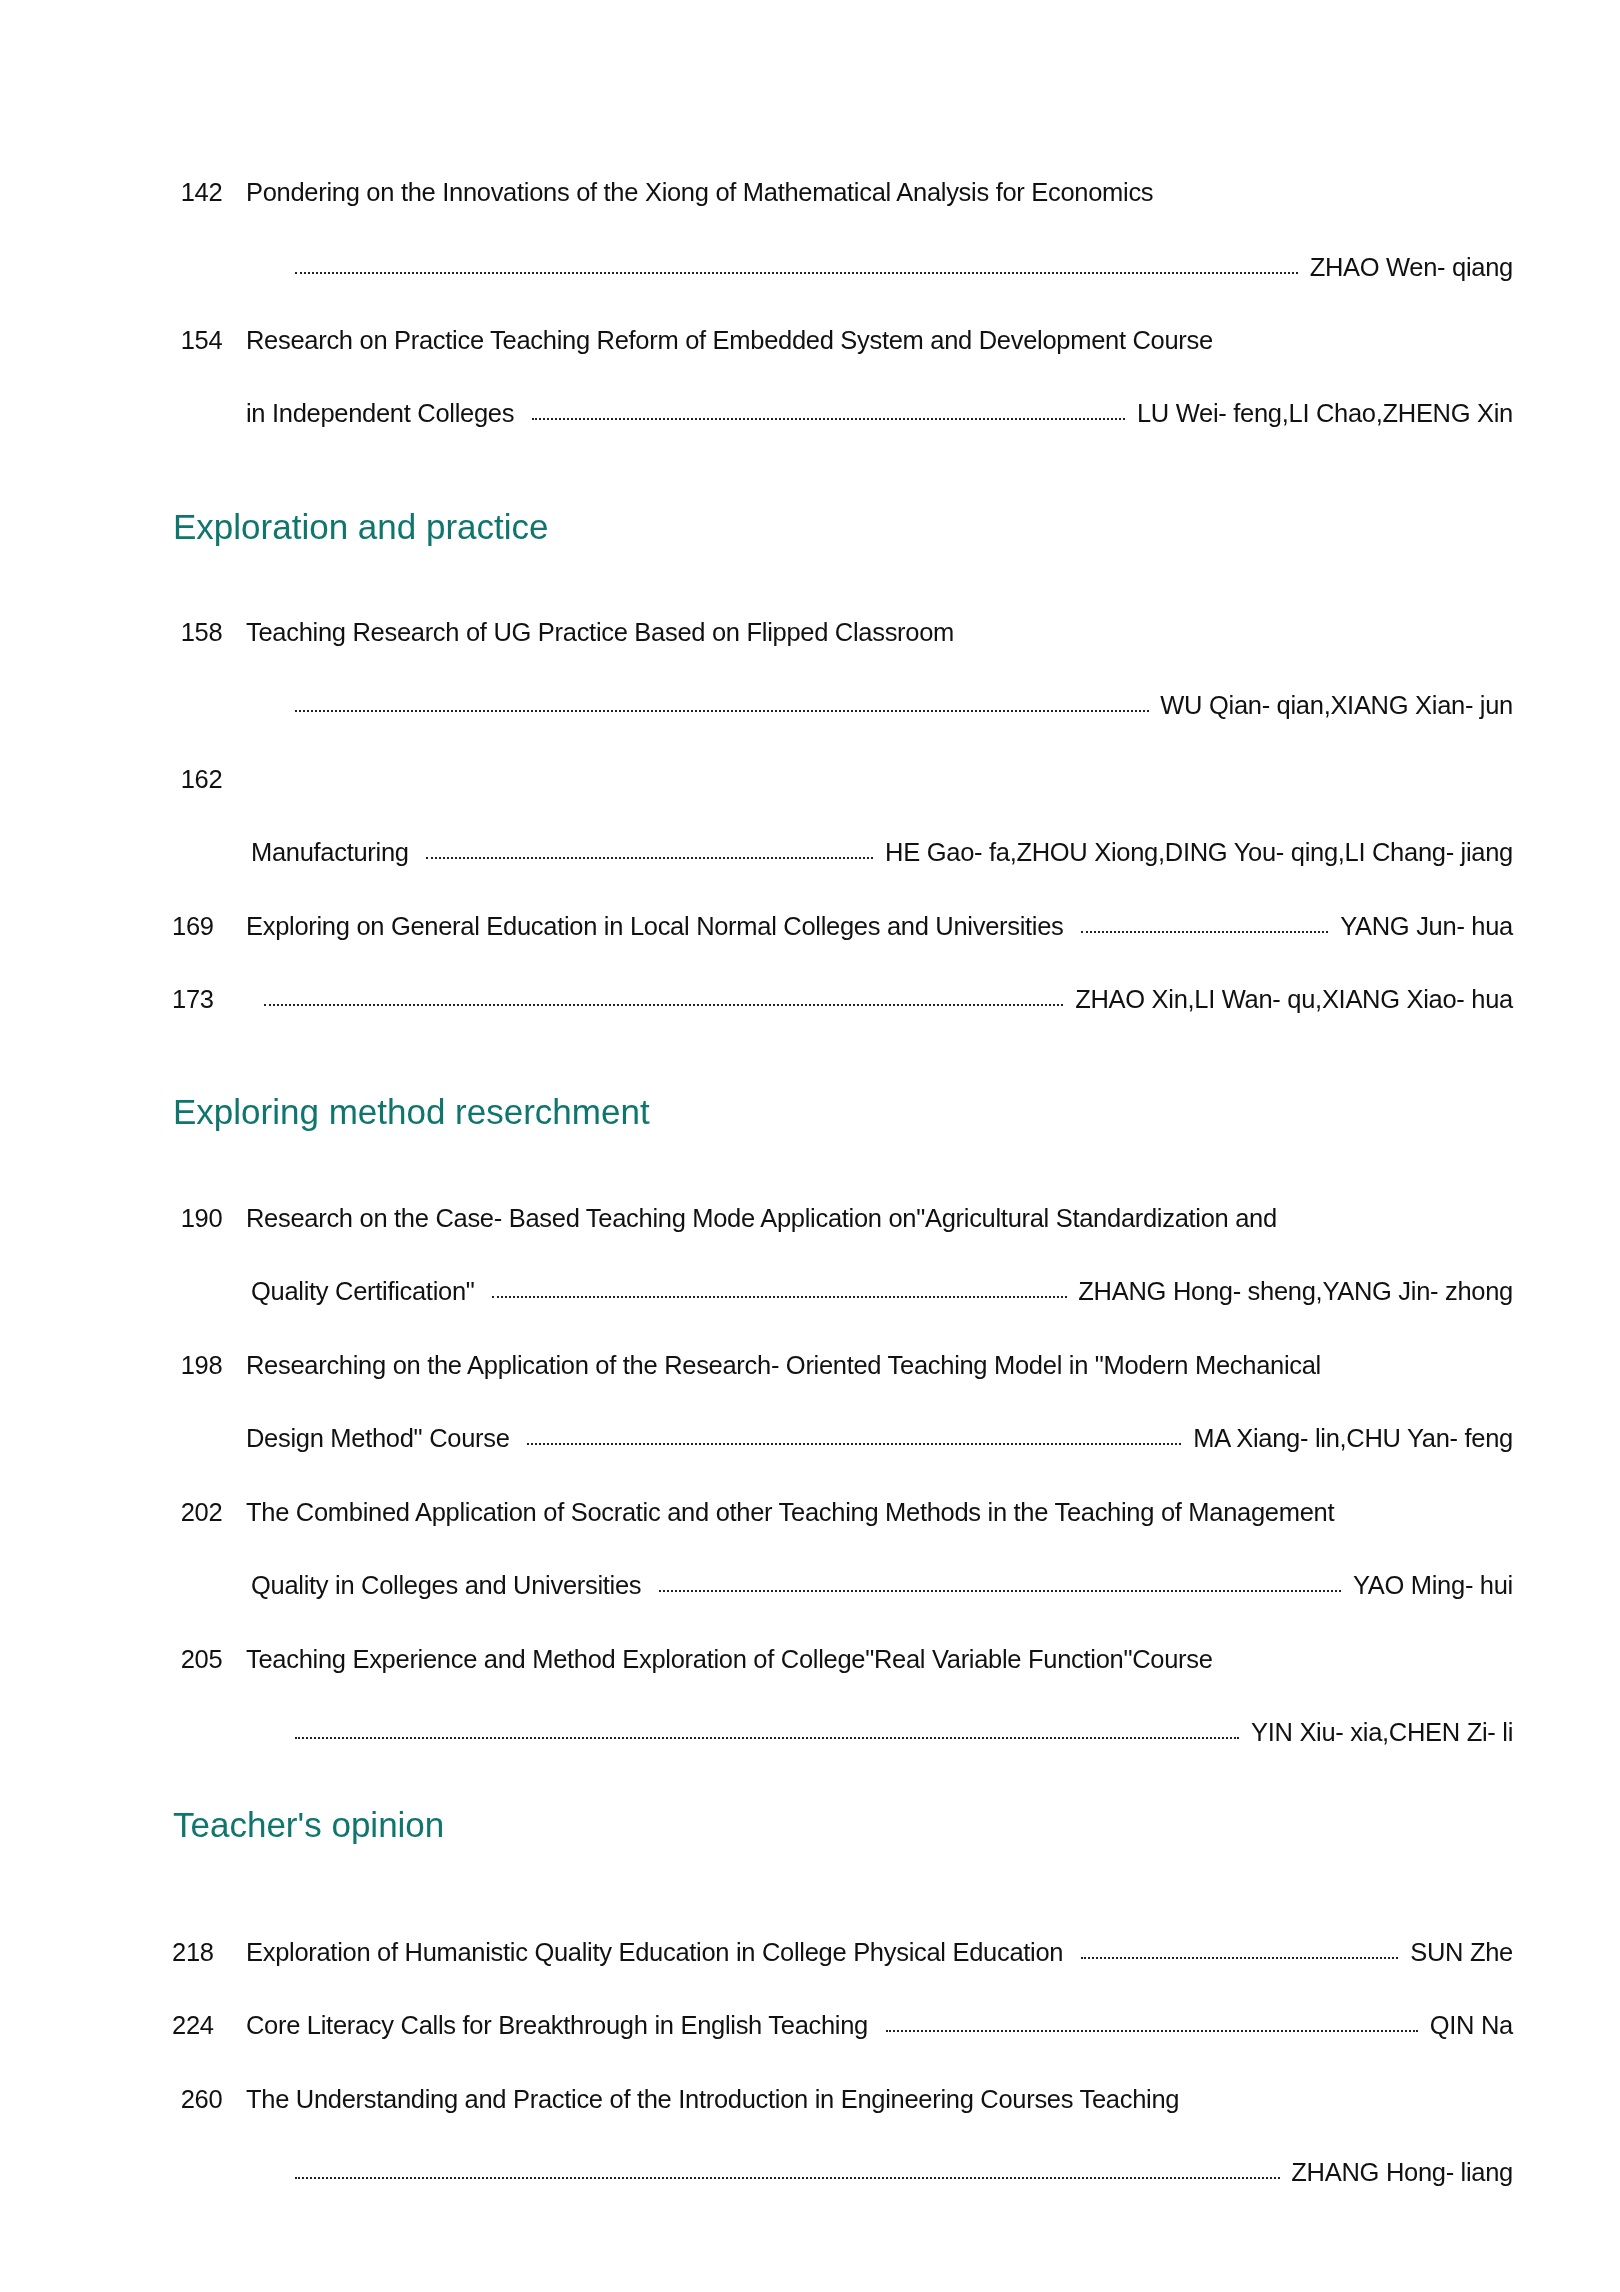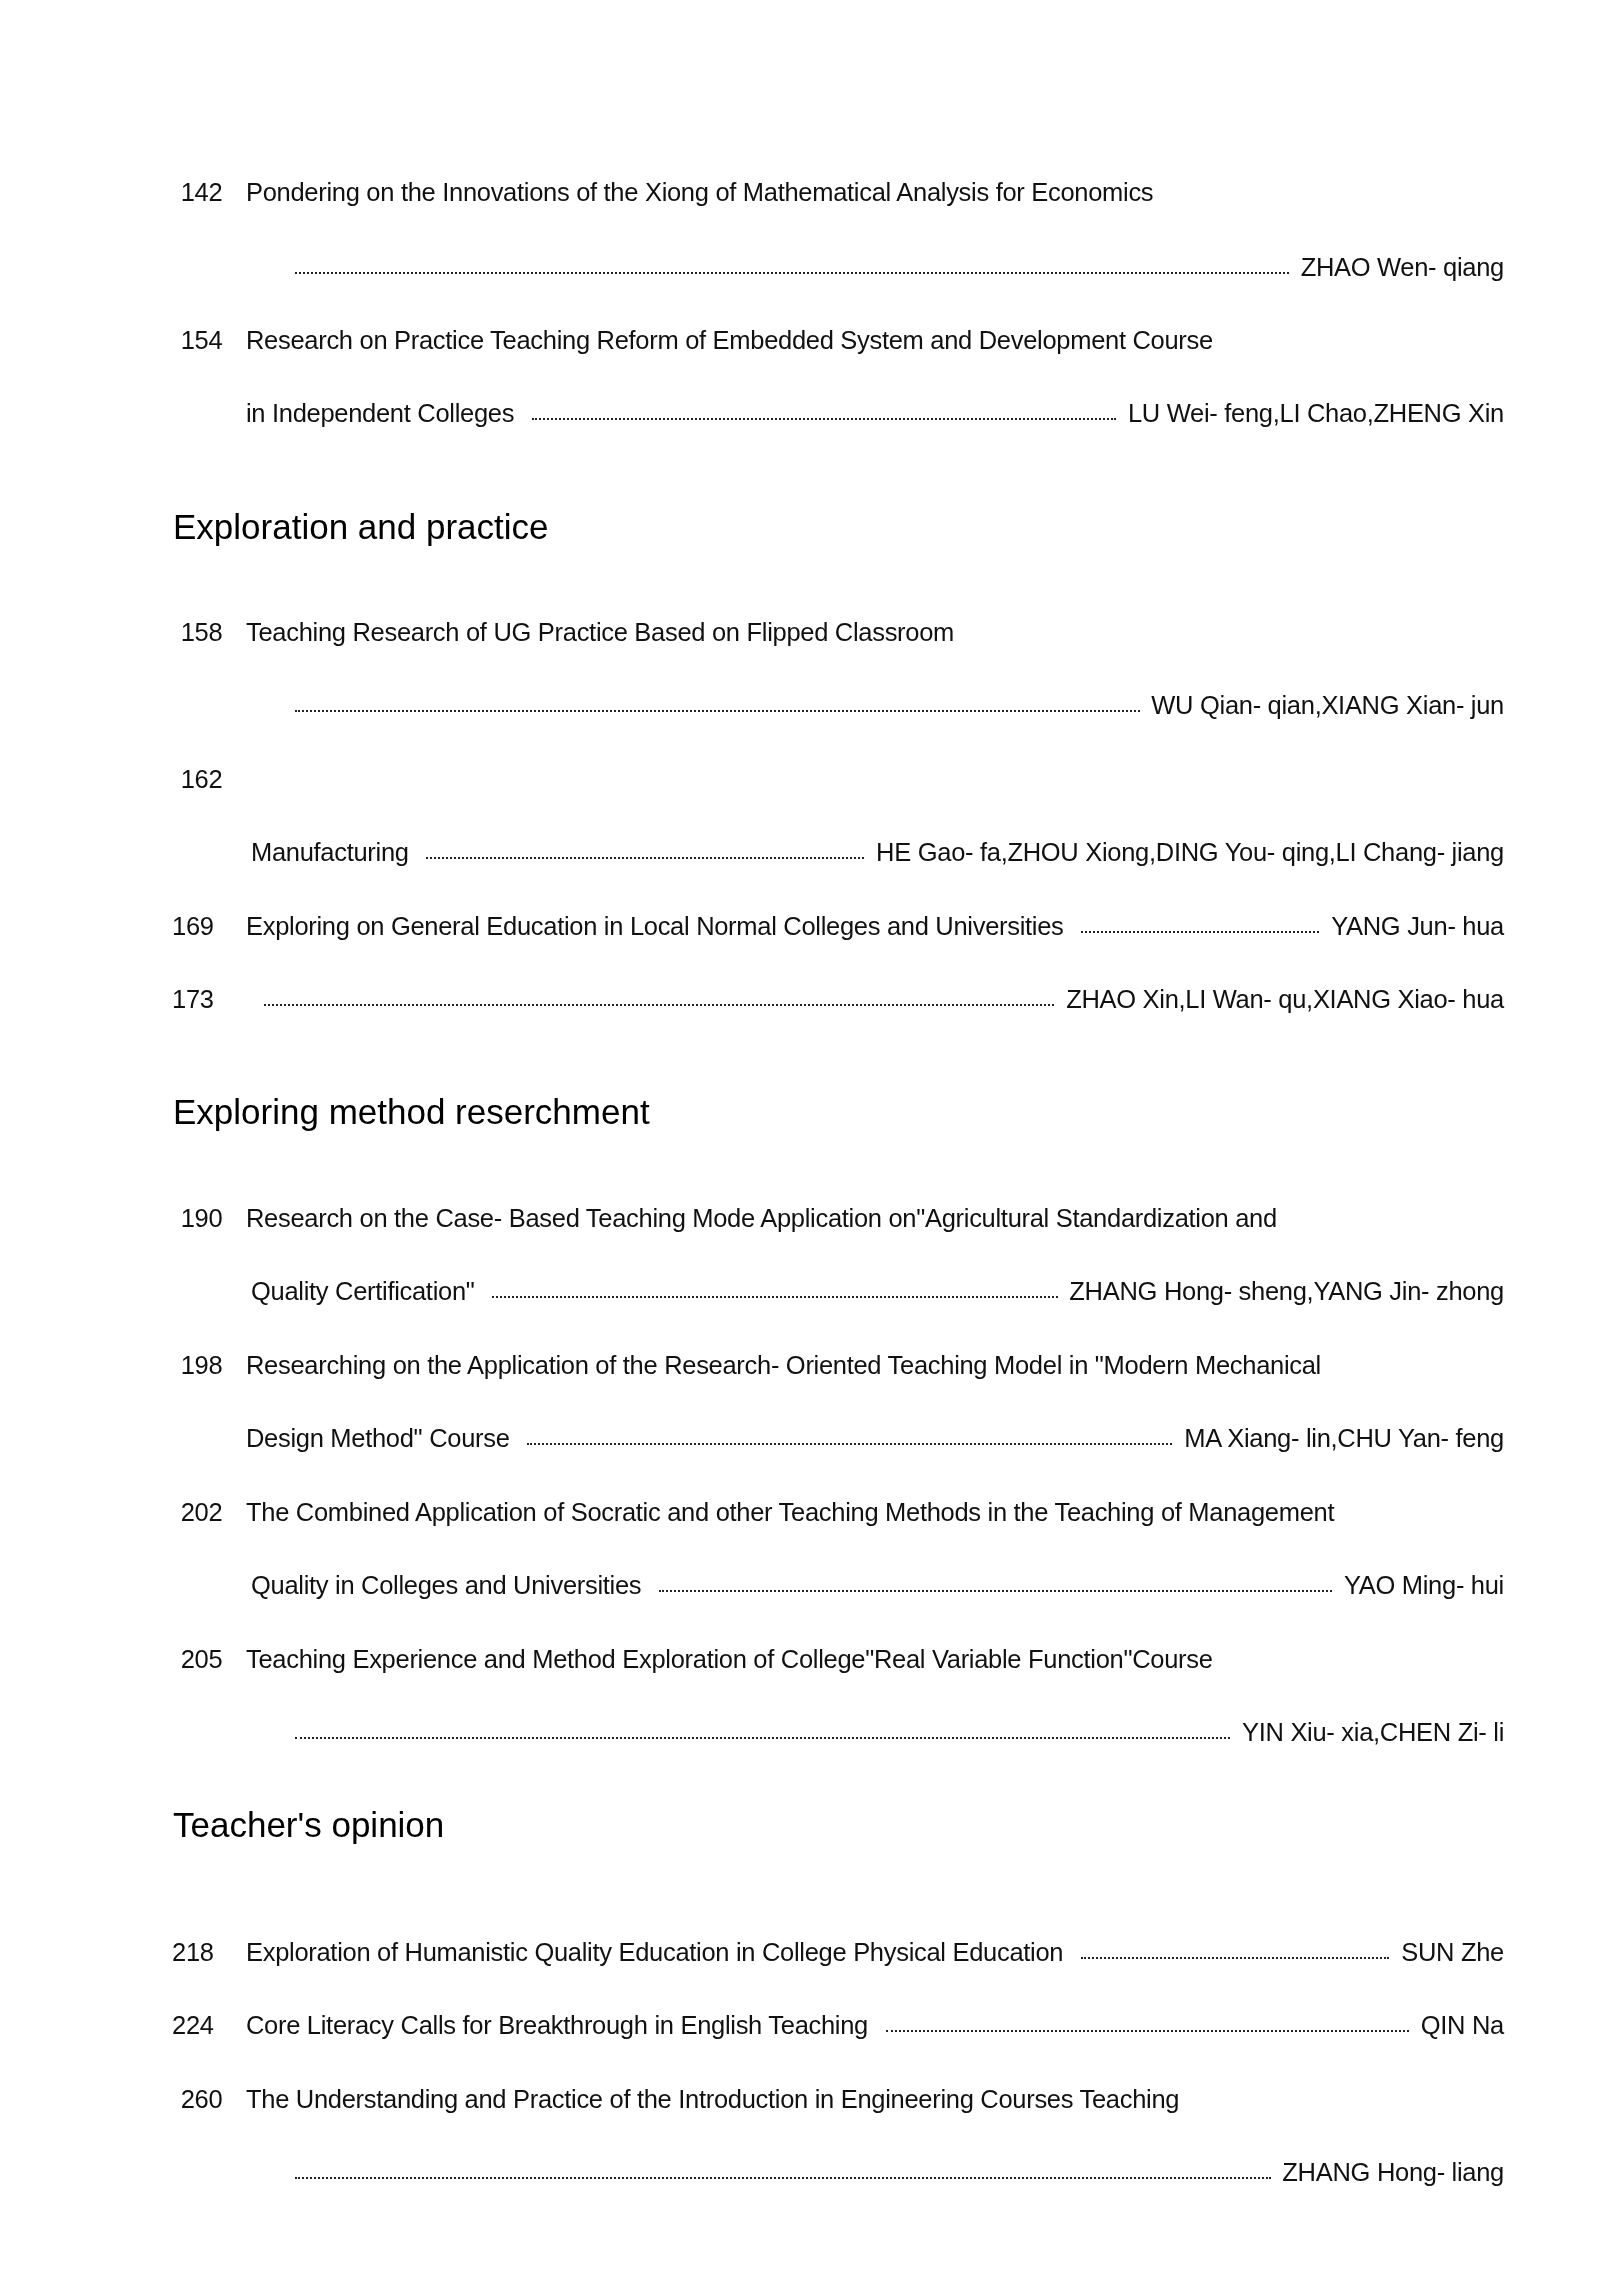--- a/index.html
+++ b/index.html
@@ -2,26 +2,26 @@
 <html><head>
 <meta charset="utf-8">
 <style>
   html, body { margin:0; padding:0; background:#ffffff; }
   body { width:1620px; height:2293px; position:relative; overflow:hidden;
          font-family:"Liberation Sans", sans-serif; color:#111; }
   .row { position:absolute; left:172px; width:1333px; height:39px; font-size:25.5px;
          line-height:39px; white-space:nowrap; letter-spacing:-0.3px;text-align:center; }
   .row .num { position:absolute; left:0; top:0; width:59px; }
   .row .title { position:absolute; left:74px; top:0; }
-  .cont { position:absolute; left:246px; right:116px; height:39px; font-size:25.5px; line-height:39px;
+  .cont { position:absolute; left:246px; right:107px; height:39px; font-size:25.5px; line-height:39px;
           display:flex; align-items:flex-end; white-space:nowrap; letter-spacing:-0.3px; }
   .cont .lead { flex:1; overflow:hidden; margin:0 11.8px 0 17.6px; height:39px; position:relative; }
   .cont .lead::before { content:""; position:absolute; left:0; right:0; top:23.5px; border-top:2.9px dotted #222; }
   .cont .authors { flex:none; }
-  .heading { position:absolute; left:173px; font-size:35px; line-height:43px; white-space:nowrap; color:#000000; }
+  .heading { position:absolute; left:173px; font-size:35px; line-height:43px; white-space:nowrap; color:#0f766e; }
 </style>
 </head>
 <body>
 
 <div>
 
   <div class="row" style="top:173px">
     <span class="num">142</span>
     <span class="title">Pondering on the Innovations of the Xiong of Mathematical Analysis for Economics</span>
   </div>

